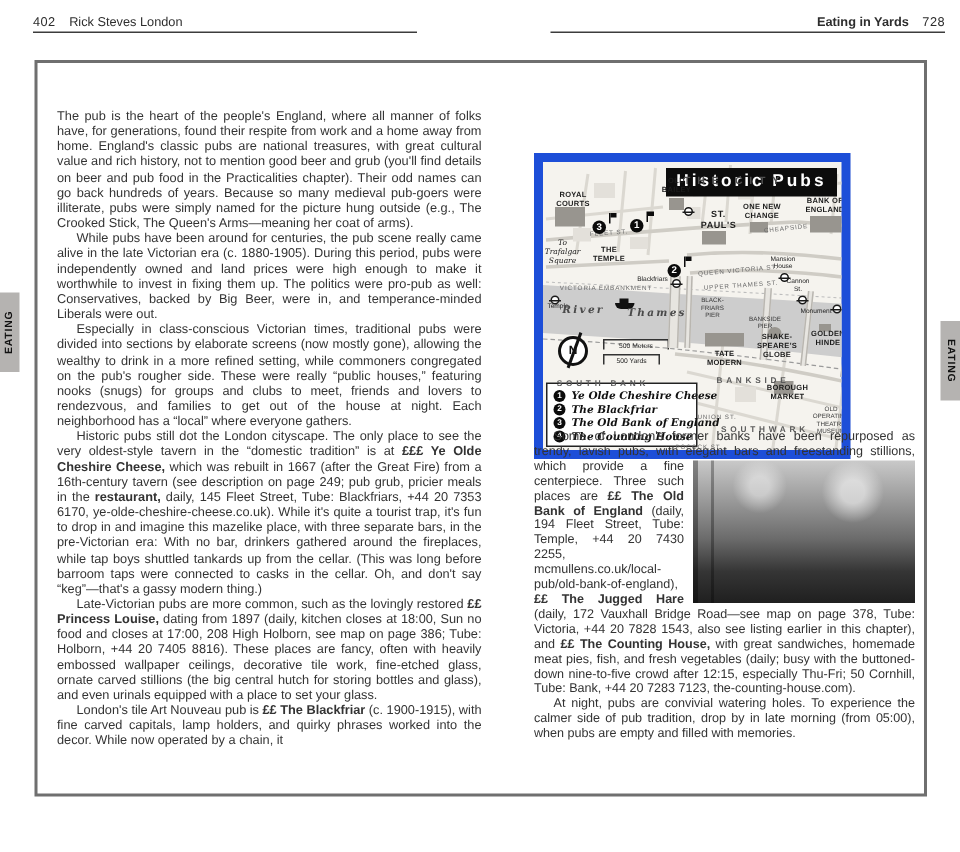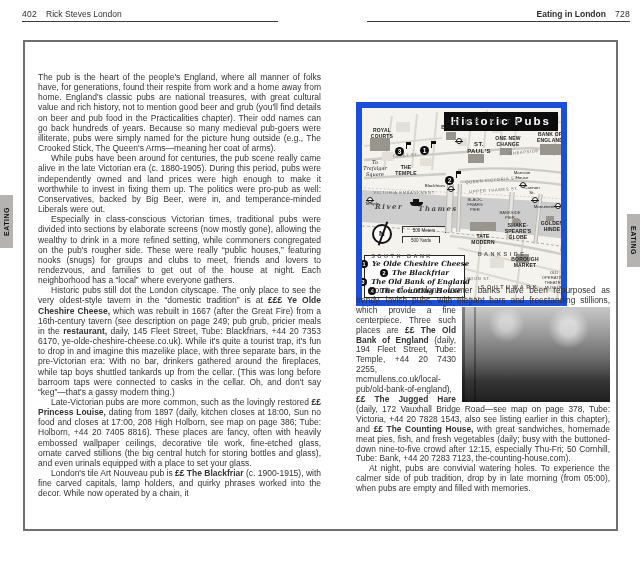--- a/index.html
+++ b/index.html
@@ -83,36 +83,36 @@
   .scale-bar{border:1px solid #333;border-bottom:none;height:5px;font-size:4.5px;color:#222;text-align:center;
              padding-top:1px;margin-bottom:3px;background:transparent;}
   .scale-bar.m{width:42px;}
   .scale-bar.y{width:36px;}
 
   .boat{position:absolute;left:48px;top:94px;width:13px;height:4px;background:#111;border-radius:0 0 4px 4px;}
   .boat::before{content:"";position:absolute;top:-3px;left:3px;width:6px;height:3px;background:#111;}
 
   .legend{position:absolute;left:2px;bottom:2px;width:101px;height:43px;background:#fff;border:1px solid #222;
           box-sizing:border-box;padding:3px 4px;display:flex;flex-direction:column;justify-content:space-between;}
-  .legend-row{display:flex;align-items:center;gap:4px;justify-content:center;}
+  .legend-row{display:flex;align-items:center;gap:4px;}
   .legend-badge{width:8px;height:8px;background:#0b0b0b;border-radius:50%;color:#fff;font-size:5.5px;font-weight:bold;
                 line-height:8px;text-align:center;flex:0 0 8px;}
   .legend-name{font-family:"DejaVu Serif",serif;font-style:italic;font-weight:bold;font-size:7px;color:#111;white-space:nowrap;}
 </style>
 </head>
 <body>
 
 <div class="page">
 
   <div class="runhead runhead-left">
     <span class="num">402</span>
     <span>Rick Steves London</span>
   </div>
   <div class="runhead runhead-right">
-    <span class="bold">Eating in London</span>
+    <span class="bold">Eating in Yards</span>
     <span class="num">728</span>
   </div>
   <div class="headrule left"></div>
   <div class="headrule right"></div>
 
   <div class="tab tab-left">
       <span>EATING</span>
     </div>
   <div class="tab tab-right">
       <span>EATING</span>

